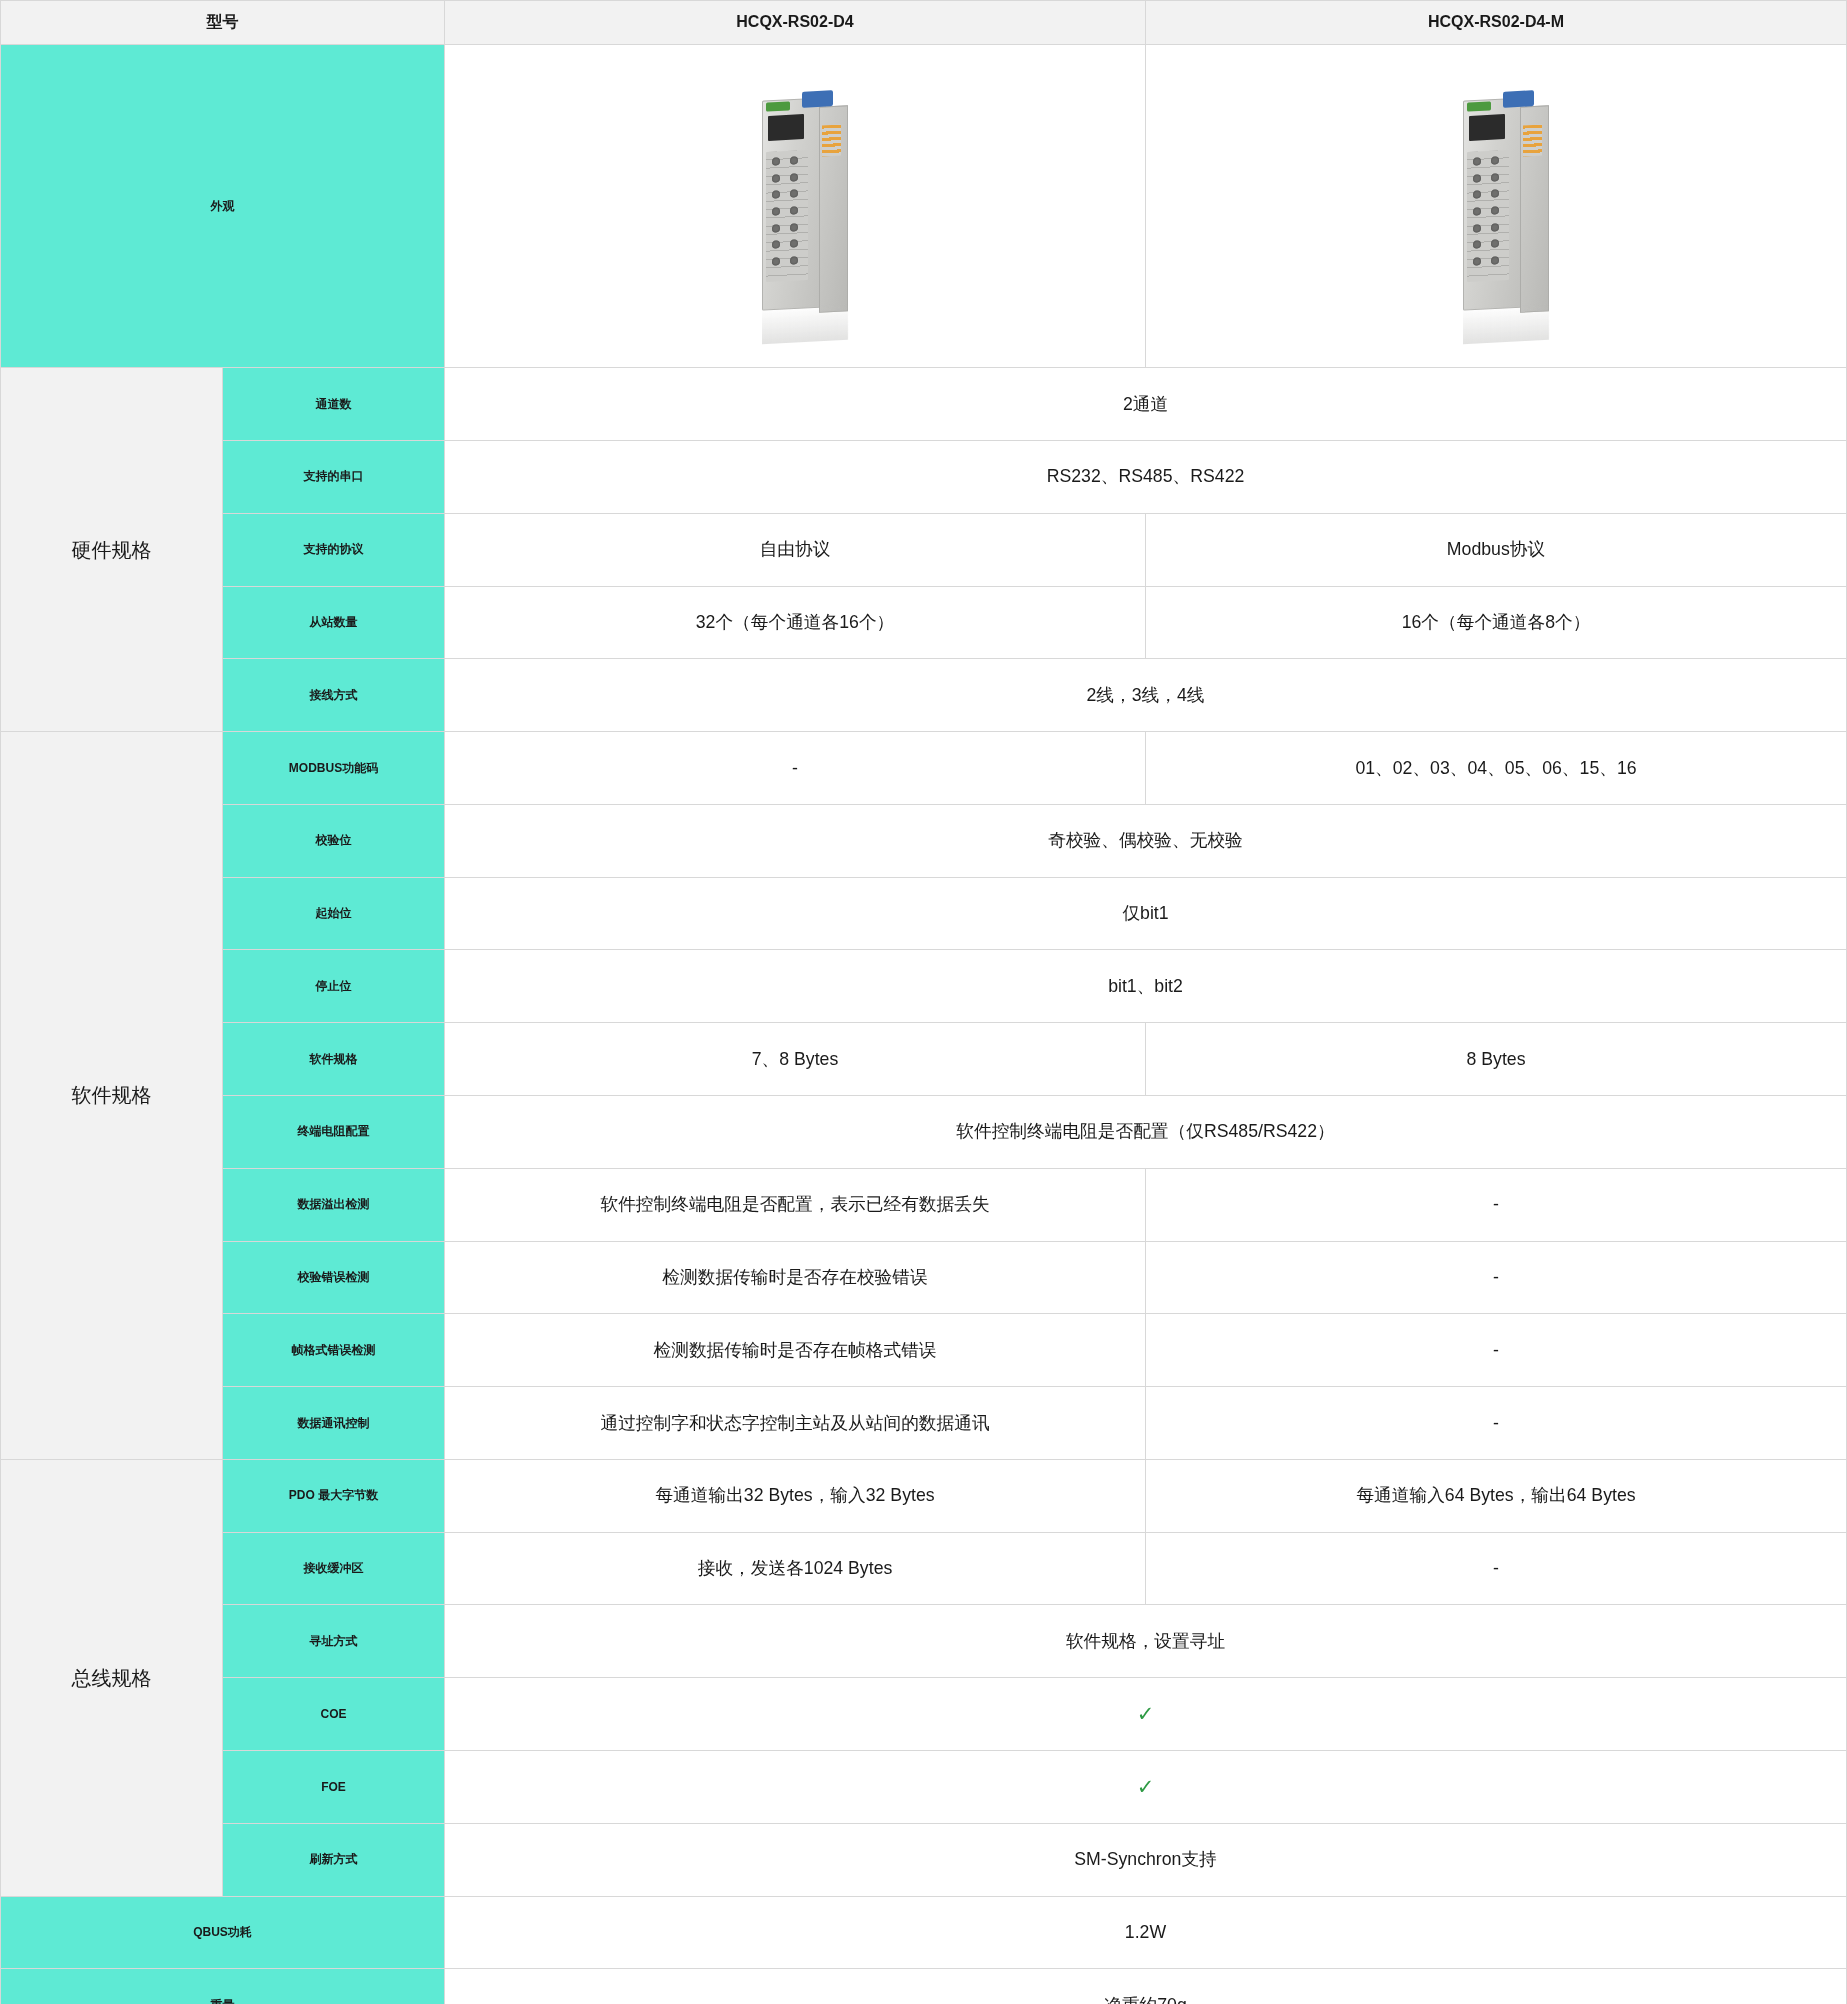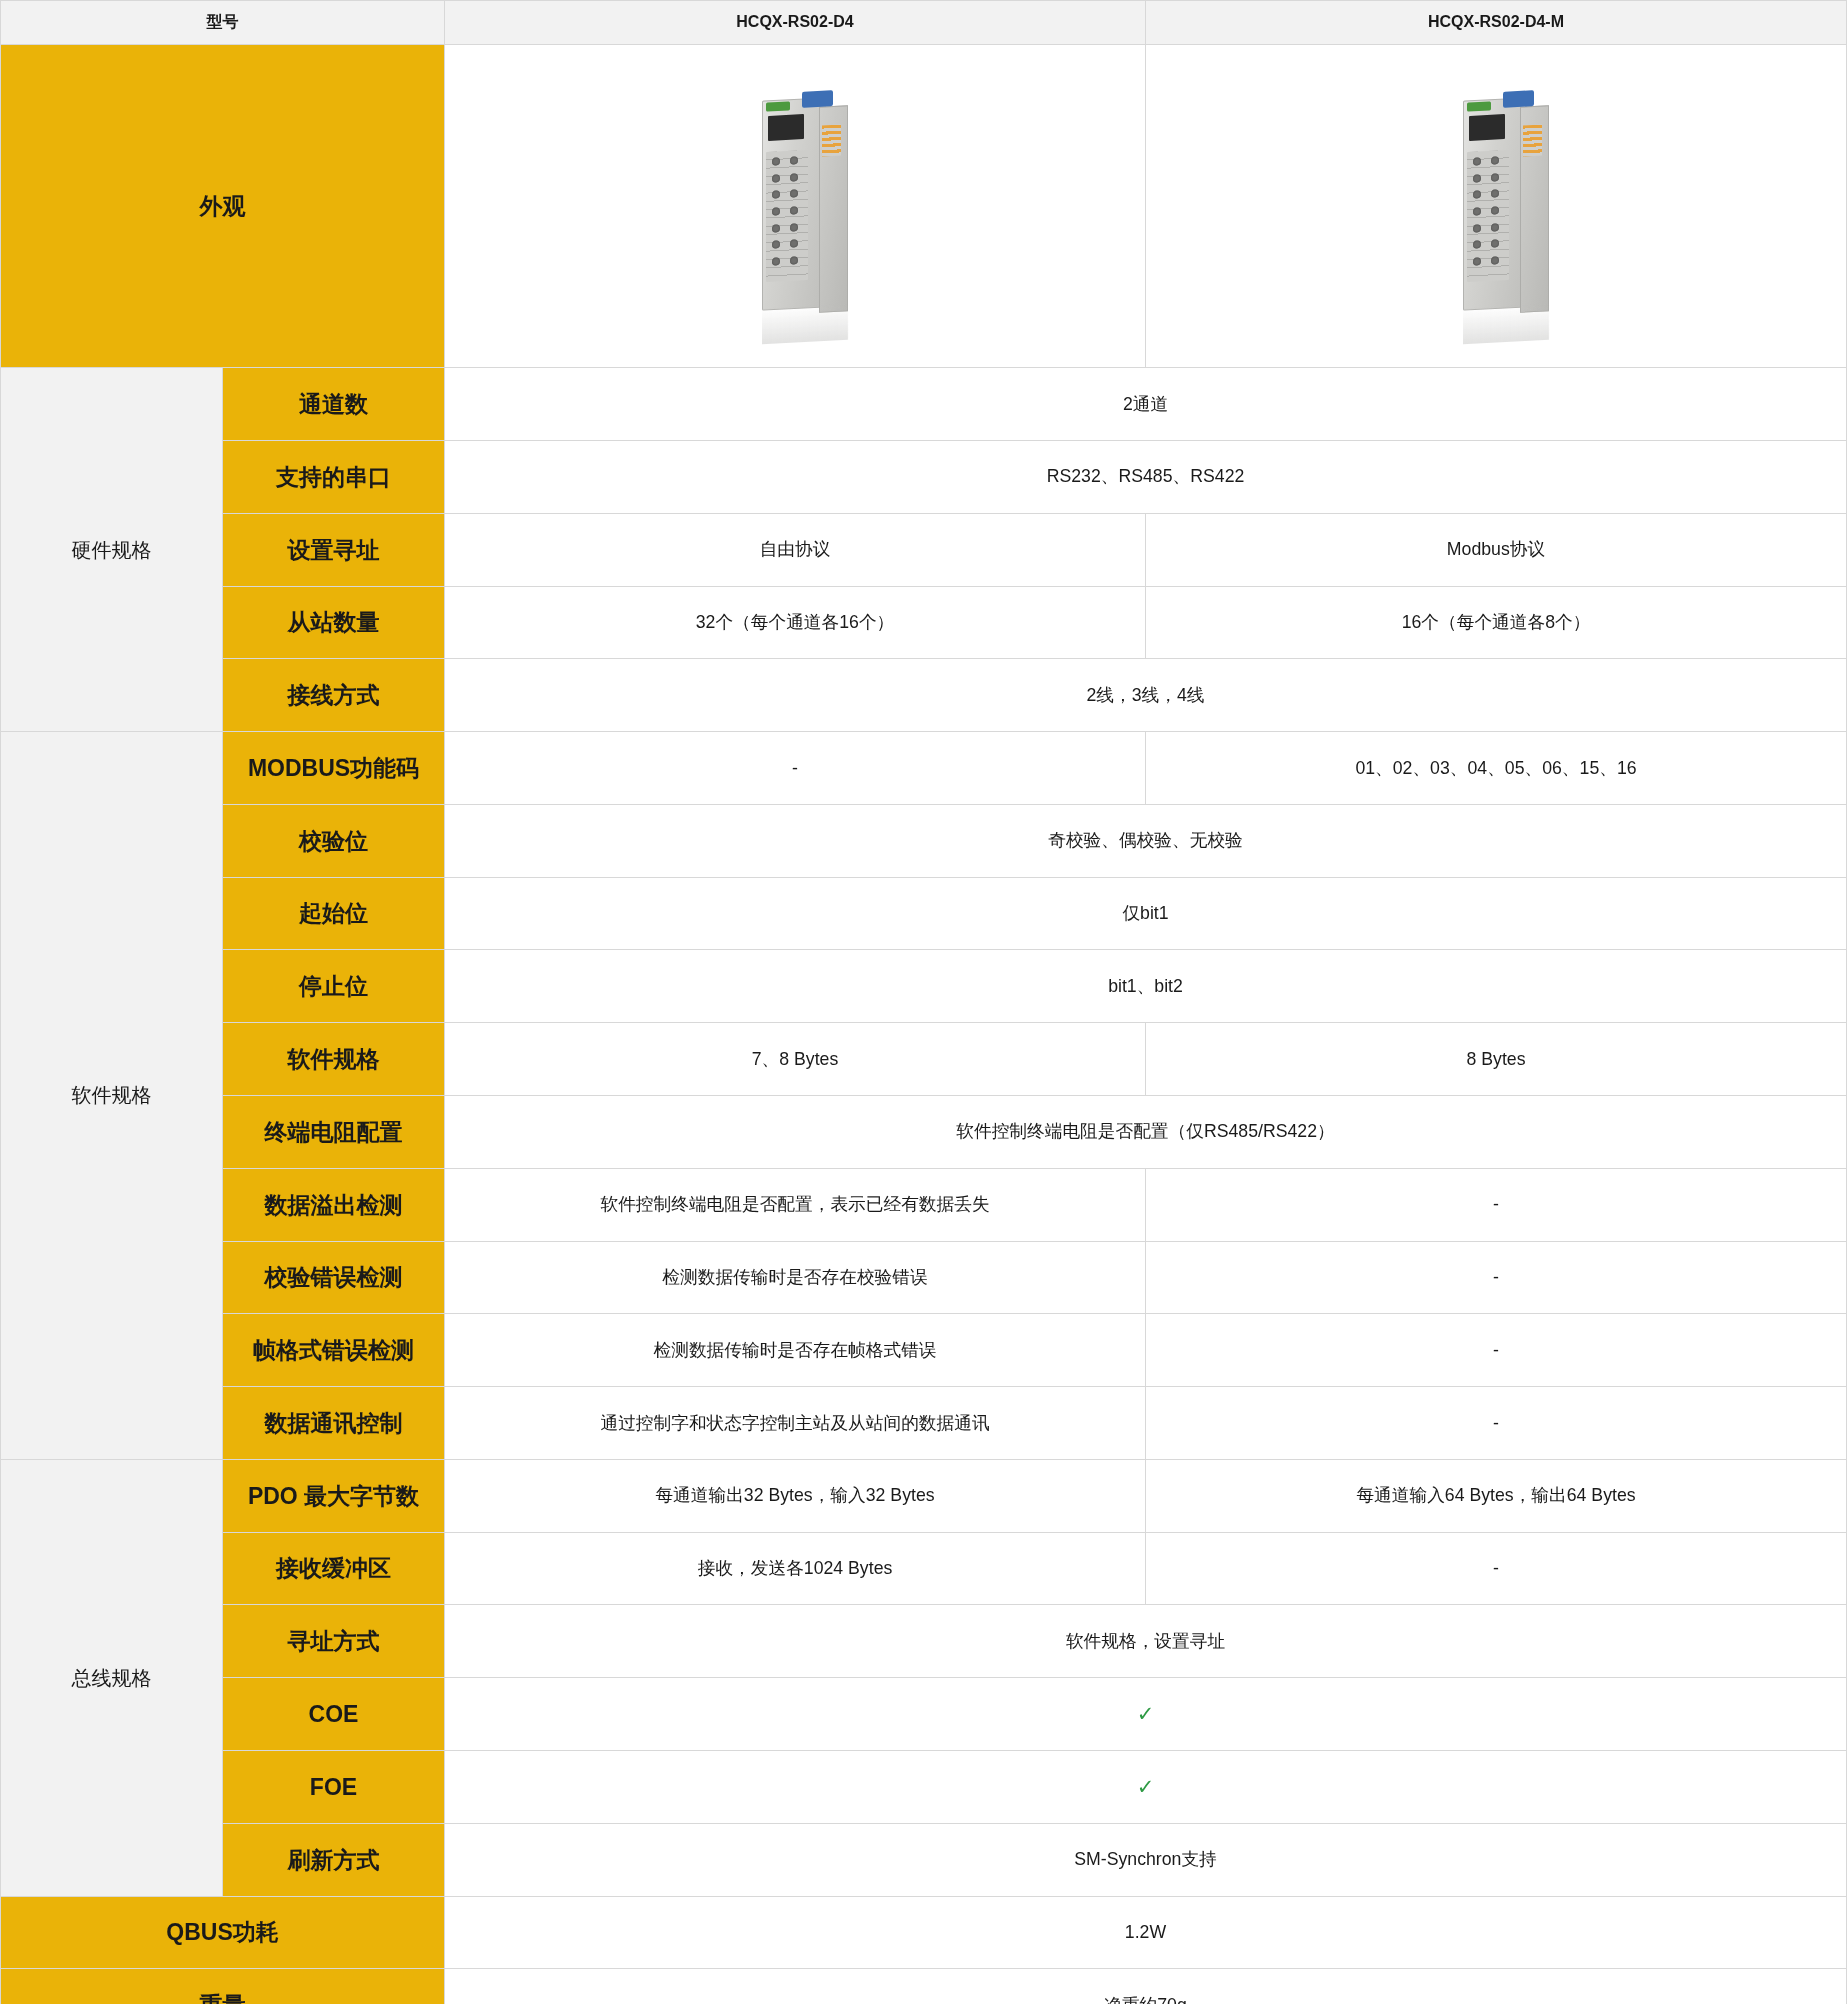--- a/index.html
+++ b/index.html
@@ -32,22 +32,22 @@
     color: #1a1a1a;
     line-height: 1.4;
   }
   .hdr {
     font-weight: bold;
     font-size: 16px;
     background: #f2f2f2;
   }
   .rowlabel {
     font-weight: bold;
-    font-size: 23px;
-    background: #eab308;
+    font-size: 12px;
+    background: #5eead4;
   }
   .grouplabel {
     font-weight: normal;
     font-size: 20px;
     background: #f2f2f2;
   }
   .cell {
     background: #ffffff;
     padding: 10.4px 7.3px;
   }
@@ -262,21 +262,21 @@
     <tr class="specrow">
           <td class="grouplabel" rowspan="5">硬件规格</td>
           <td class="rowlabel">通道数</td>
           <td class="cell" colspan="2">2通道</td>
         </tr>
         <tr class="specrow">
           <td class="rowlabel">支持的串口</td>
           <td class="cell" colspan="2">RS232、RS485、RS422</td>
         </tr>
         <tr class="specrow">
-          <td class="rowlabel">设置寻址</td>
+          <td class="rowlabel">支持的协议</td>
           <td class="cell">自由协议</td>
           <td class="cell">Modbus协议</td>
         </tr>
         <tr class="specrow">
           <td class="rowlabel">从站数量</td>
           <td class="cell">32个（每个通道各16个）</td>
           <td class="cell">16个（每个通道各8个）</td>
         </tr>
         <tr class="specrow">
           <td class="rowlabel">接线方式</td>

